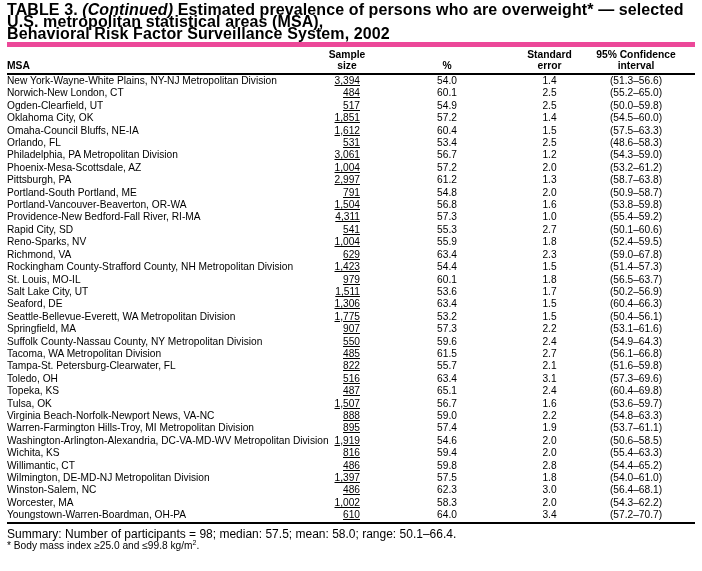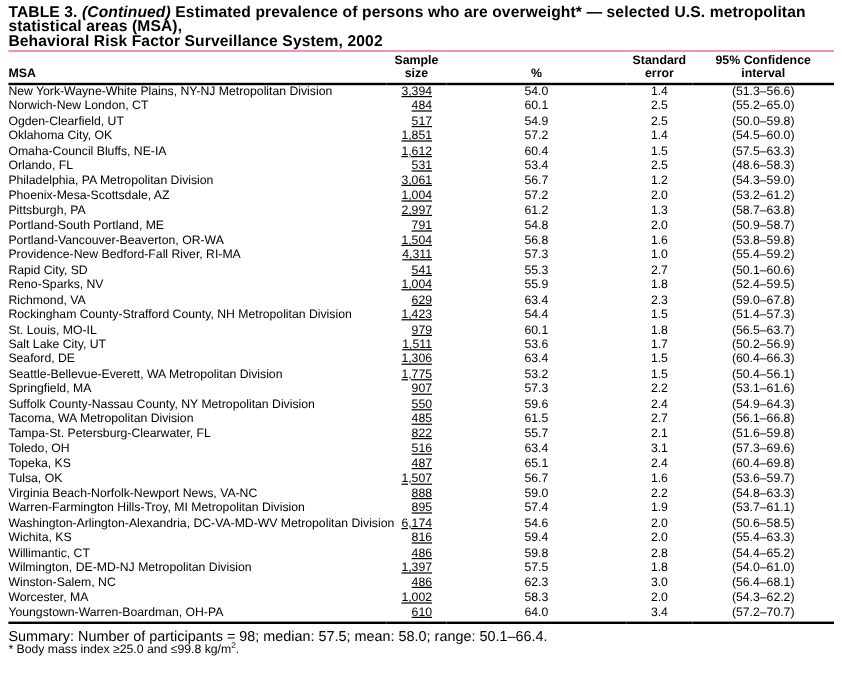--- a/index.html
+++ b/index.html
@@ -5,34 +5,34 @@
   html, body {
     margin: 0; padding: 0;
     width: 702px; height: 571px;
     background: #ffffff;
     color: #000000;
     font-family: "Liberation Sans", sans-serif;
     overflow: hidden;
   }
   .page { padding: 4px 7px 0 7px; }
   .title {
-    font-size: 13px;
+    font-size: 16px;
     font-weight: bold;
     line-height: 12px;
     letter-spacing: 0.1px;
   }
   .i { font-style: italic; }
   table.msa-table {
     border-collapse: collapse;
     table-layout: fixed;
     width: 688px;
     margin-top: 2px;
   }
   thead th {
-    border-top: 1px solid #ec4899;
+    border-top: 5px solid #ec4899;
     border-bottom: 2px solid #000;
     font-size: 10.3px;
     font-weight: bold;
     line-height: 11px;
     vertical-align: bottom;
     padding: 2px 0 2px 0;
     text-align: center;
     white-space: nowrap;
   }
   thead th.msa { text-align: left; margin-top: 32px; }
@@ -282,21 +282,21 @@
         </tr>
         <tr>
           <td class="msa">Warren-Farmington Hills-Troy, MI Metropolitan Division</td>
           <td class="num">895</td>
           <td class="pct">57.4</td>
           <td class="se">1.9</td>
           <td class="ci">(53.7–61.1)</td>
         </tr>
         <tr>
           <td class="msa">Washington-Arlington-Alexandria, DC-VA-MD-WV Metropolitan Division</td>
-          <td class="num">6,174</td>
+          <td class="num">1,919</td>
           <td class="pct">54.6</td>
           <td class="se">2.0</td>
           <td class="ci">(50.6–58.5)</td>
         </tr>
         <tr>
           <td class="msa">Wichita, KS</td>
           <td class="num">816</td>
           <td class="pct">59.4</td>
           <td class="se">2.0</td>
           <td class="ci">(55.4–63.3)</td>

